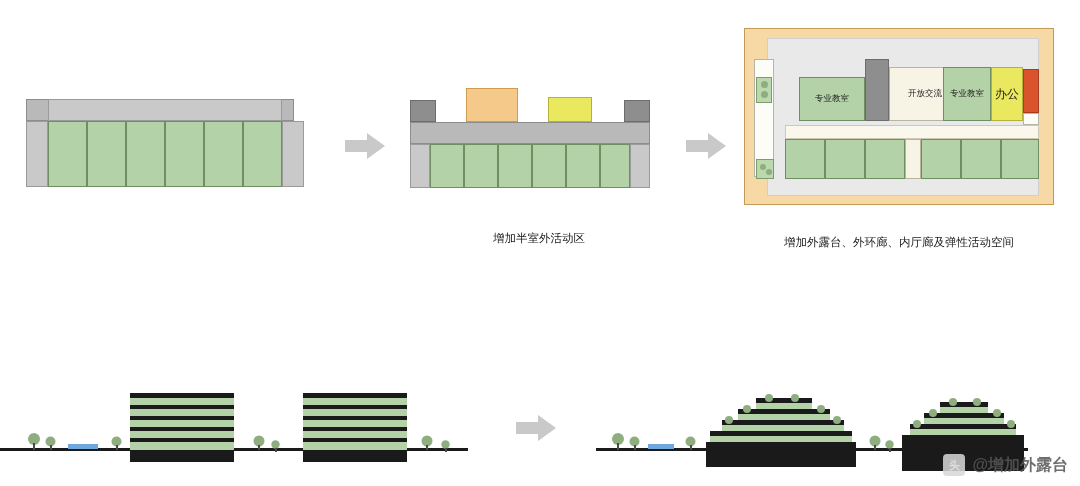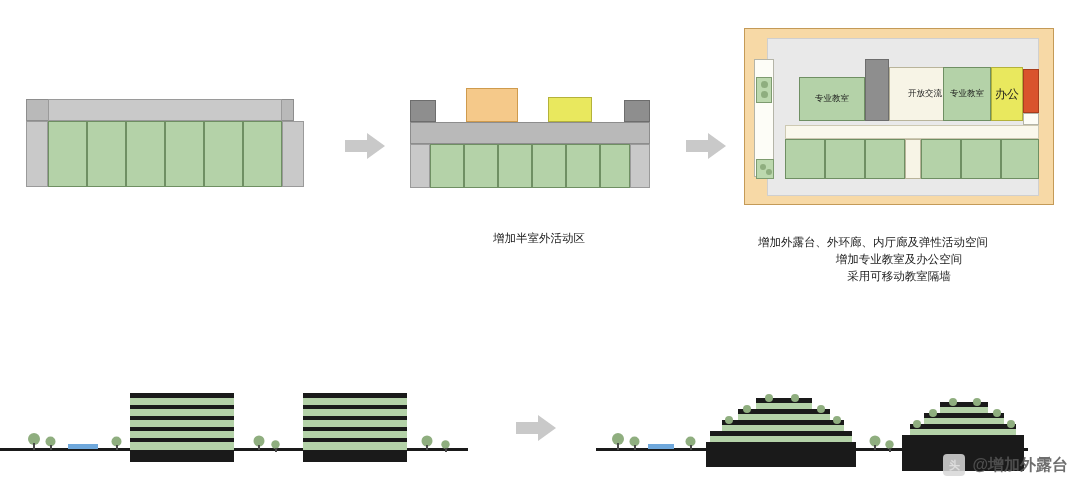--- a/index.html
+++ b/index.html
@@ -143,23 +143,21 @@
 
     <div class="abs blk-green" style="left:40px;top:110px;width:40px;height:40px;"></div>
     <div class="abs blk-green" style="left:80px;top:110px;width:40px;height:40px;"></div>
     <div class="abs blk-green" style="left:120px;top:110px;width:40px;height:40px;"></div>
     <div class="abs blk-cream" style="left:160px;top:110px;width:16px;height:40px;"></div>
     <div class="abs blk-green" style="left:176px;top:110px;width:40px;height:40px;"></div>
     <div class="abs blk-green" style="left:216px;top:110px;width:40px;height:40px;"></div>
     <div class="abs blk-green" style="left:256px;top:110px;width:38px;height:40px;"></div>
   </div>
 
-  <div class="cap" style="left:713px;top:234px;width:320px;">增加外露台、外环廊、内厅廊及弹性活动空间</div>
-  <div class="cap" style="left:739px;top:251px;width:320px;">增加专业教室及办公空间</div>
-  <div class="cap" style="left:739px;top:268px;width:320px;">采用可移动教室隔墙</div>
+  <div class="cap" style="left:739px;top:234px;width:320px;">增加外露台、外环廊、内厅廊及弹性活动空间</div>
 
   <div class="abs" style="left:0px;top:380px;width:480px;height:80px;">
 
     <div class="abs darkline" style="left:0px;top:68px;width:468px;height:3px;"></div>
 
     <div class="abs" style="left:68px;top:64px;width:30px;height:5px;background:#6fa8dc;"></div>
 
     <div class="abs" style="left:130px;top:13px;width:104px;height:56px;">
       <div class="abs darkline" style="left:0;top:0;width:104px;height:5px;"></div>
       <div class="abs band" style="left:0;top:5px;width:104px;height:7px;"></div>

